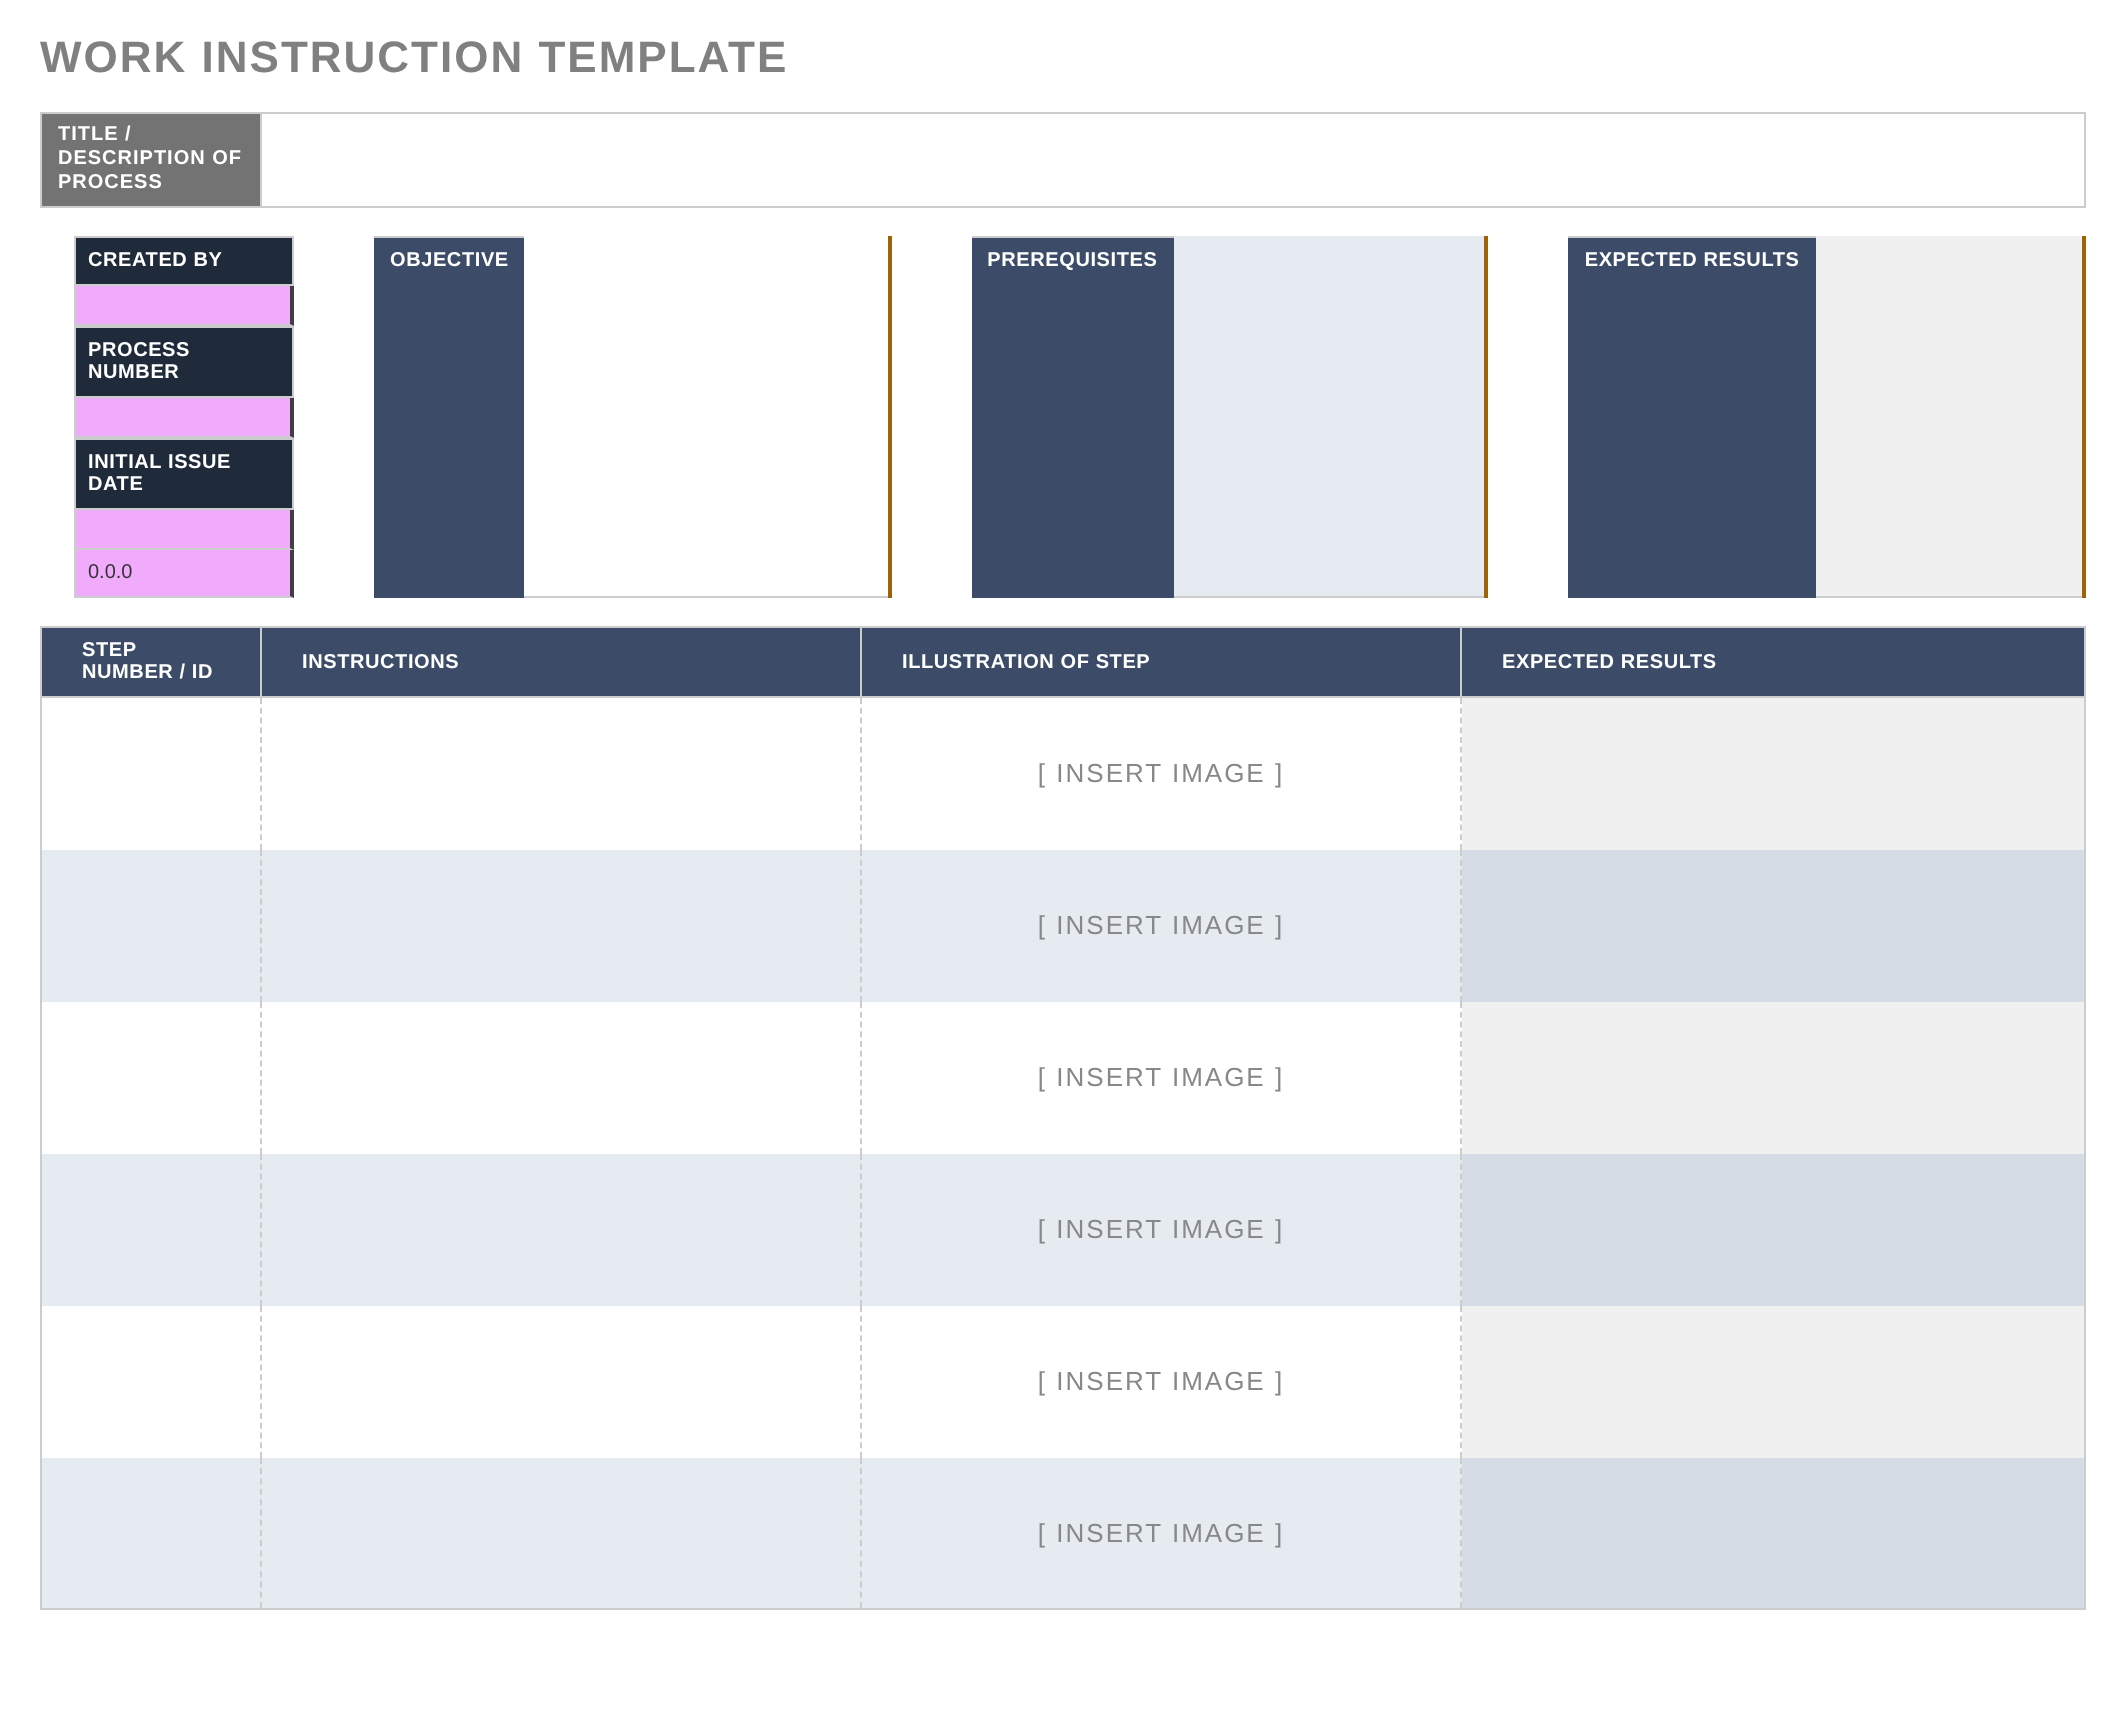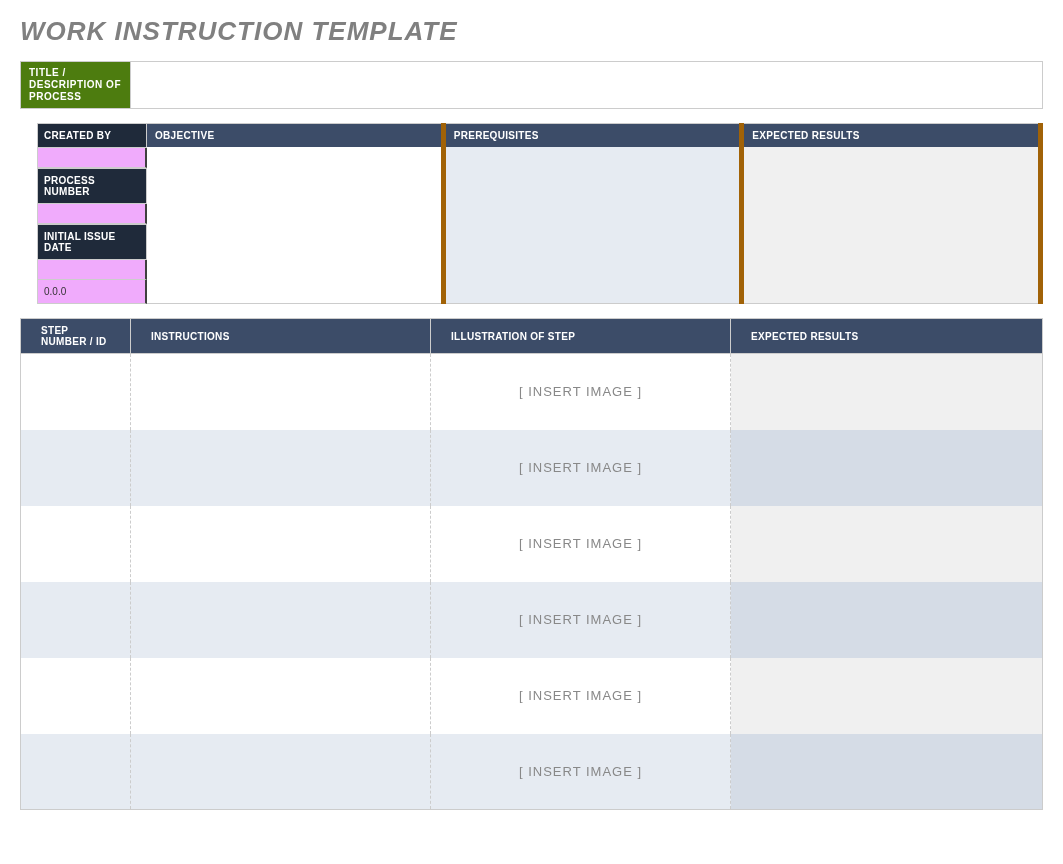--- a/index.html
+++ b/index.html
@@ -4,34 +4,33 @@
 <style>
   * { box-sizing: border-box; margin: 0; padding: 0; }
   body {
     font-family: "Century Gothic", "Avant Garde", Arial, sans-serif;
     background: #fff;
     padding: 16px 20px;
     width: 1063px;
   }
   .page-title {
     color: #808080;
-    font-size: 26px;
+    font-size: 22px;
     font-weight: bold;
     letter-spacing: 1px;
     margin-bottom: 14px;
-    font-style: italic;
   }
 
   
   .titlebar {
     display: flex;
     margin-bottom: 14px;
   }
   .titlebar-label {
-    background: #4d7c0f;
+    background: #737373;
     color: #fff;
     font-size: 10px;
     font-weight: bold;
     letter-spacing: 0.5px;
     padding: 5px 8px;
     width: 110px;
     line-height: 1.2;
     border: 1px solid #ccc;
     border-right: none;
   }
@@ -79,23 +78,23 @@
     border-right: 2px solid #404040;
     border-bottom: 1px solid #ccc;
     min-height: 20px;
   }
   .ov-right {
     flex: 1;
     display: flex;
   }
   .ov-col {
     display: flex;
-    flex-direction: column;
-    flex: 1;
-    border-right: 5px solid #a16207;
+    flex: 1;
+    border-right: 2px solid #a16207;
+    margin-left: 40px;
   }
   .ov-col:first-child { border-left: none; }
   .ov-col-hdr {
     background: #3c4c68;
     color: #fff;
     font-size: 10px;
     font-weight: bold;
     letter-spacing: 0.3px;
     padding: 6px 8px;
     border-top: 1px solid #ccc;

